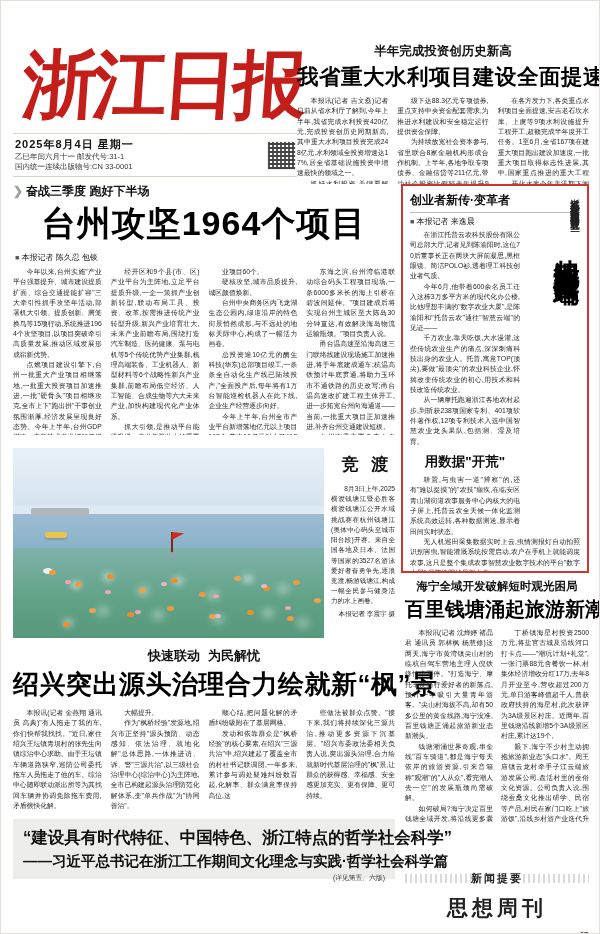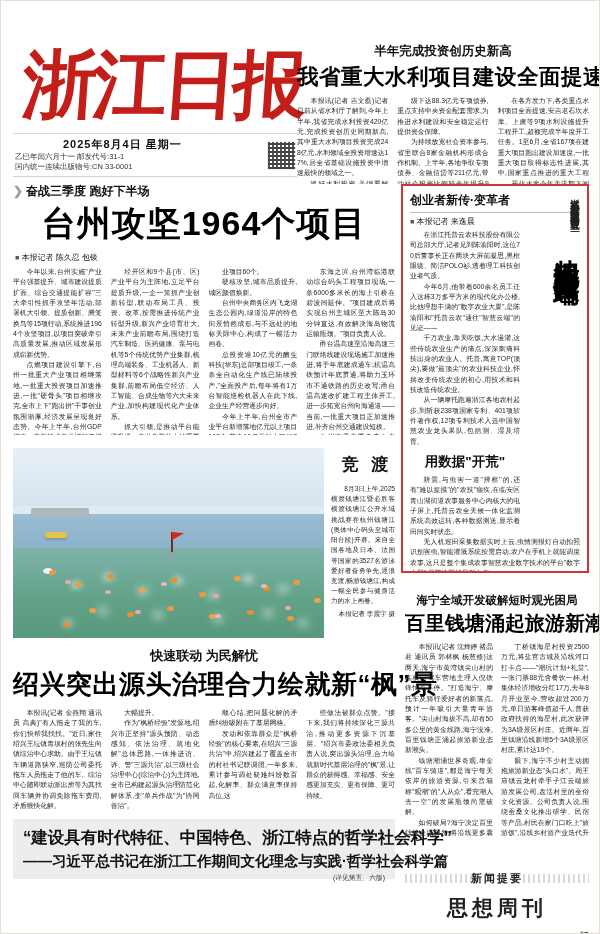--- a/index.html
+++ b/index.html
@@ -12,28 +12,28 @@
             letter-spacing:-4px;transform:skewX(-4deg);white-space:nowrap;}
   .infobar{left:12px;top:132px;width:284px;height:44px;border-top:1px solid #ddd6cb;border-bottom:1px solid #d8d0c2;
            display:flex;align-items:center;justify-content:space-between;padding:3px 2px;box-sizing:border-box;}
   .grouplogo{display:flex;flex-direction:column;gap:2px;}
   .glrow{display:flex;align-items:center;gap:3px;}
   .gl-emblem{width:13px;height:13px;border:3px solid #c41e1a;border-radius:50%;box-sizing:border-box;background:#fff;position:relative;}
   .gl-emblem::after{content:"";position:absolute;left:0;top:3px;width:4px;height:4px;background:#c41e1a;border-radius:50%;}
   .gl-name{font-size:10px;font-weight:bold;color:#1a1a1a;letter-spacing:0.5px;}
   .gl-sub{font-size:8.5px;color:#222;font-weight:bold;letter-spacing:0.5px;}
   .dateblock{text-align:left;line-height:1.35;}
-  .date-main{font-size:11px;font-weight:bold;color:#111;letter-spacing:1px;margin-left:48px;}
+  .date-main{font-size:11px;font-weight:bold;color:#111;letter-spacing:1px;}
   .date-sub{font-size:7.5px;color:#333;}
   .qr{width:27px;height:27px;background:
       repeating-linear-gradient(0deg,#444 0 2px,transparent 2px 4px),
       repeating-linear-gradient(90deg,#555 0 2px,#fff 2px 4px);
       outline:1px solid #eee;}
   
-  .kicker{font-weight:bold;color:#111;text-align:center;}
+  .kicker{font-weight:bold;color:#111;text-align:center;font-family:Liberation Mono, monospace;}
   .headline{font-weight:bold;color:#000;text-align:center;white-space:nowrap;}
   .byline{font-size:8px;color:#222;}
   .byline .sq{color:#555;font-size:7px;}
   .cols{display:flex;gap:9px;overflow:hidden;}
   .col{flex:1;overflow:hidden;}
   .col p,.fbody p{margin:0;font-size:6.8px;line-height:1.52;color:#262626;text-align:justify;text-indent:2em;word-break:break-all;}
   
   .topstory{left:296px;top:42px;width:292px;height:136px;}
   .ts-kicker{font-size:12.5px;margin-bottom:2px;}
   .ts-headline{font-size:21.5px;letter-spacing:0.5px;margin-bottom:5px;}
@@ -99,21 +99,21 @@
   .sx-kicker{font-size:13px;}
   .sx-headline{font-size:26px;margin-top:2px;letter-spacing:0.5px;}
   .sx-cols{height:108px;margin-top:6px;}
   
   .banner{left:12px;top:818px;width:382px;height:60px;background:#ededec;text-align:center;
           padding:8px 10px 4px;box-sizing:border-box;}
   .bn1{font-size:16.5px;font-weight:900;color:#111;white-space:nowrap;}
   .bn2{font-size:14.5px;font-weight:bold;color:#111;margin-top:3px;white-space:nowrap;}
   .bn3{font-size:6.8px;color:#333;text-align:right;margin-top:2px;}
   
-  .hn{left:404px;top:592px;width:184px;height:246px;}
+  .hn{left:404px;top:578px;width:184px;height:246px;}
   .hn-kicker{font-size:11.5px;}
   .hn-headline{font-size:20px;margin-top:2px;}
   .hn-cols{height:196px;margin-top:5px;gap:8px;}
   
   .digest{left:404px;top:830px;width:184px;height:60px;}
   .dg-head{display:flex;align-items:center;margin-top:40px;}
   .dg-strip{flex:1;height:9px;background:repeating-linear-gradient(90deg,#d9d9d9 0 2px,transparent 2px 5px);}
   .dg-label{font-size:11px;font-weight:bold;color:#222;letter-spacing:2px;}
   .dg-title{font-size:21px;font-weight:bold;color:#222;text-align:center;letter-spacing:4px;margin-top:8px;}
   .dg-pages{display:flex;align-items:center;margin-top:8px;}

